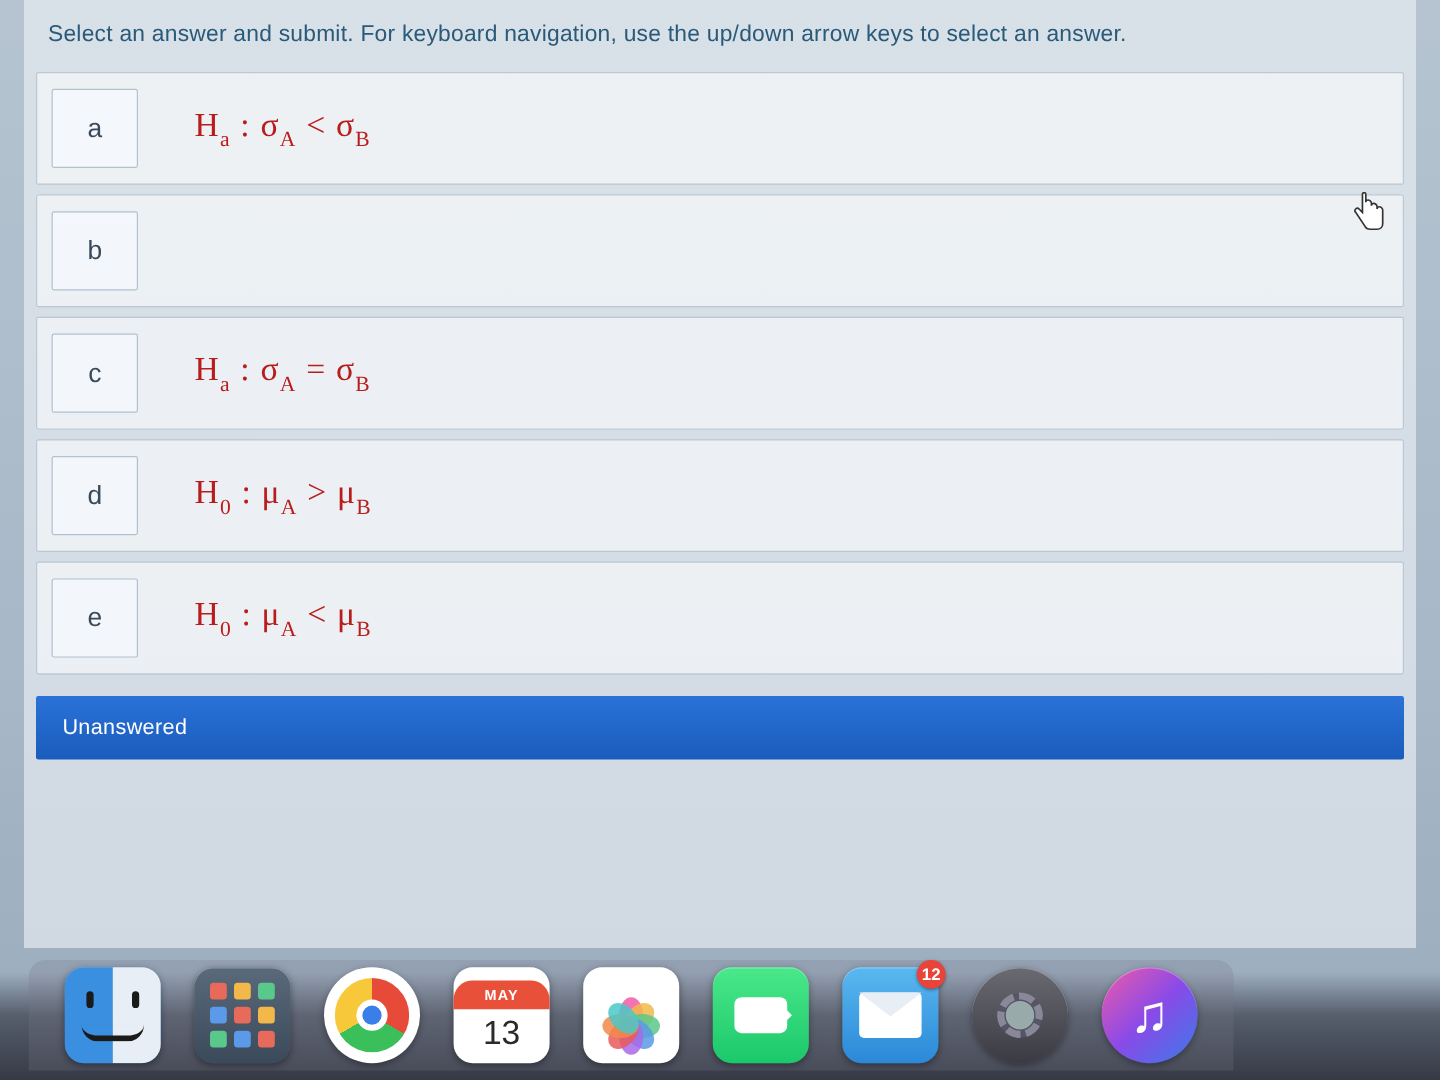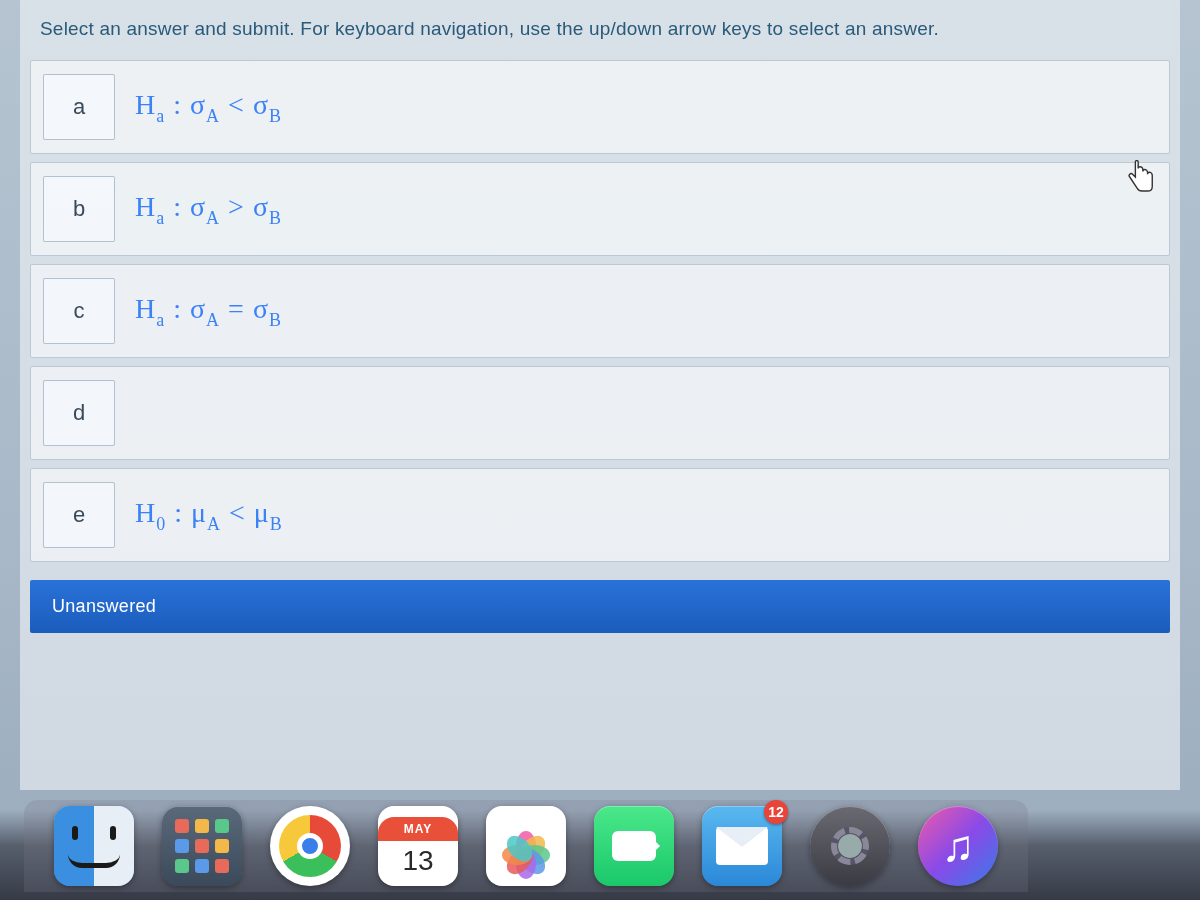--- a/index.html
+++ b/index.html
@@ -53,23 +53,24 @@
       align-items: center;
       justify-content: center;
       font-size: 22px;
       color: #3a4a5a;
       font-weight: 400;
       border-radius: 2px;
     }
     .opt-formula {
       font-family: "Times New Roman", Georgia, serif;
       font-size: 28px;
-      color: #3b82f6;
+      color: #b91c1c;
       padding-left: 8px;
       letter-spacing: 1px;
+      margin-left: 27px;
     }
     .opt-formula .sub {
       font-size: 18px;
       vertical-align: sub;
       position: relative;
       top: 2px;
     }
     .status-bar {
       margin: 18px 10px 16px 10px;
       background: #1f66c9;
@@ -168,40 +169,40 @@
       <div class="opt-formula">
         <span>H</span><span class="sub">a</span>
         <span> : </span>
         <span>σ</span><span class="sub">A</span>
         <span> </span><span>&lt;</span><span> </span>
         <span>σ</span><span class="sub">B</span>
       </div>
     </div>
     <div class="option">
       <div class="opt-letter">b</div>
-      <div class="opt-formula">
-        <span>H</span><span class="sub">a</span>
-        <span> : </span>
-        <span>σ</span><span class="sub">A</span>
-        <span> </span><span>&gt;</span><span> </span>
-        <span>σ</span><span class="sub">B</span>
-      </div>
     </div>
     <div class="option">
       <div class="opt-letter">c</div>
       <div class="opt-formula">
         <span>H</span><span class="sub">a</span>
         <span> : </span>
         <span>σ</span><span class="sub">A</span>
         <span> </span><span>=</span><span> </span>
         <span>σ</span><span class="sub">B</span>
       </div>
     </div>
     <div class="option">
       <div class="opt-letter">d</div>
+      <div class="opt-formula">
+        <span>H</span><span class="sub">0</span>
+        <span> : </span>
+        <span>μ</span><span class="sub">A</span>
+        <span> </span><span>&gt;</span><span> </span>
+        <span>μ</span><span class="sub">B</span>
+      </div>
     </div>
     <div class="option">
       <div class="opt-letter">e</div>
       <div class="opt-formula">
         <span>H</span><span class="sub">0</span>
         <span> : </span>
         <span>μ</span><span class="sub">A</span>
         <span> </span><span>&lt;</span><span> </span>
         <span>μ</span><span class="sub">B</span>
       </div>

